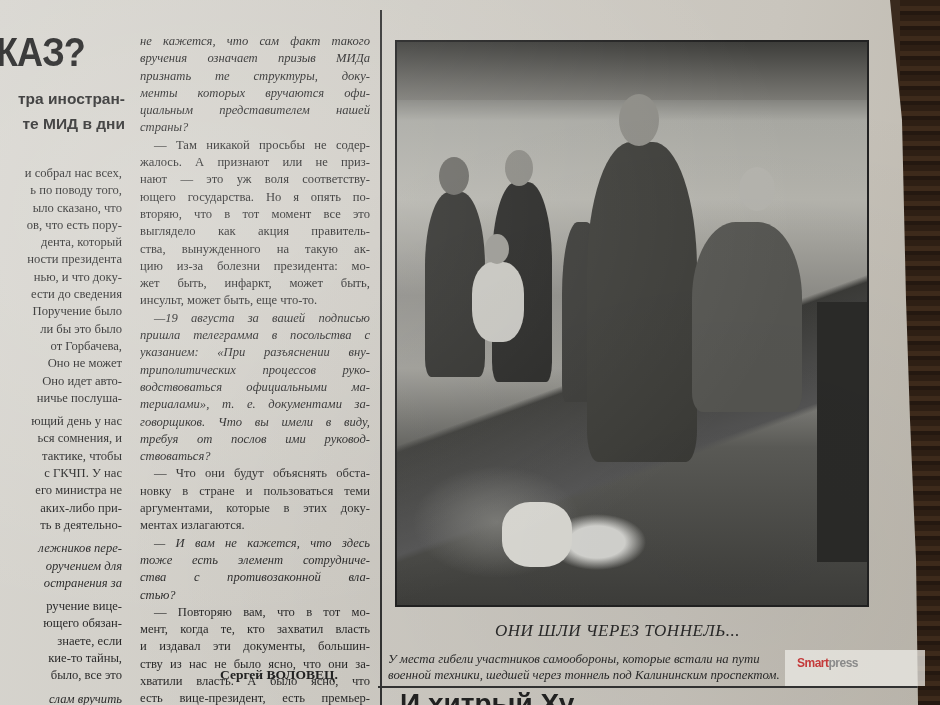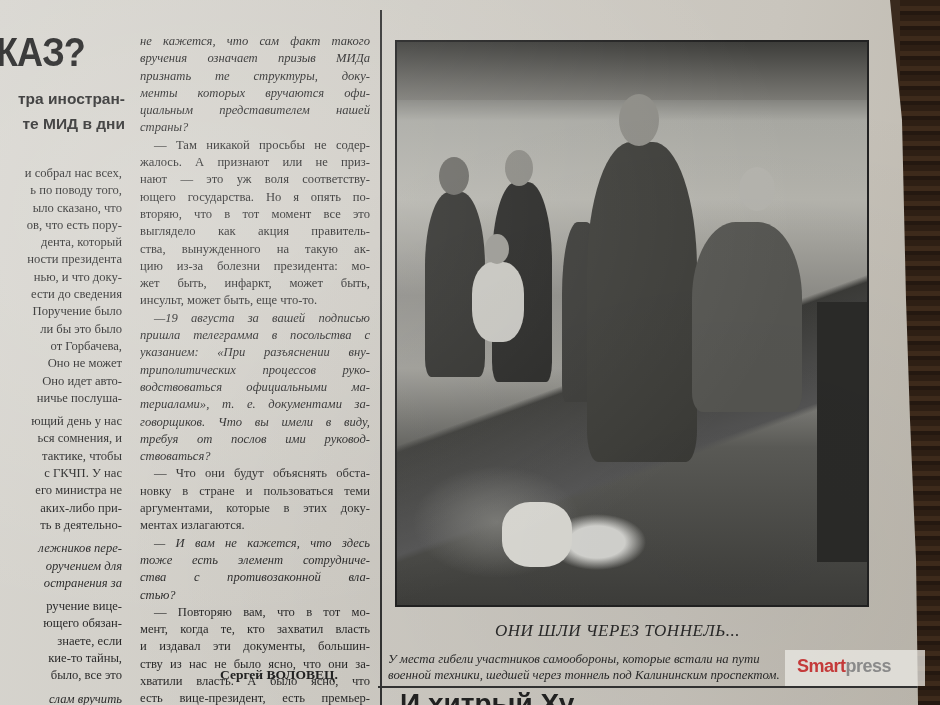--- a/index.html
+++ b/index.html
@@ -32,21 +32,21 @@
       linear-gradient(160deg,transparent 55%,#3b3b38 56%,#555 70%,transparent 71%),
       linear-gradient(180deg,#4a4a46 0,#6d6d69 8%,#a8a8a2 14%,#b5b4ad 28%,#8e8d88 45%,#9c9b95 58%,#5d5d59 72%,#3f3f3c 100%);}
   .photo .fig{position:absolute;background:#2f2f2c;border-radius:40% 40% 10% 10%;}
   .photo .head{position:absolute;background:#6a6964;border-radius:50%;}
   .photo .light{position:absolute;background:#c8c7c1;border-radius:40%;}
   .caption-title{position:absolute;left:495px;top:621px;font-style:italic;font-size:17px;color:#2a2a2a;letter-spacing:.5px;}
   .caption-text{position:absolute;left:388px;top:651px;width:520px;font-style:italic;font-size:12.8px;line-height:16px;color:#2a2a2a;white-space:nowrap;}
   .hrule{position:absolute;left:378px;top:686px;width:540px;height:1.5px;background:#333;}
   .bottom-head{position:absolute;left:400px;top:688px;font-family:"Liberation Sans",sans-serif;font-weight:bold;font-size:28px;color:#222;white-space:nowrap;}
   .watermark{position:absolute;left:785px;top:650px;width:140px;height:36px;background:rgba(235,233,228,.75);}
-  .watermark span{position:absolute;left:12px;top:6px;font-family:"Liberation Sans",sans-serif;font-weight:bold;font-size:18px;letter-spacing:-.5px;}
+  .watermark span{position:absolute;left:12px;top:6px;font-family:"Liberation Sans",sans-serif;font-weight:bold;font-size:12px;letter-spacing:-.5px;}
   .wm-a{color:#c43a3a;}
   .wm-b{color:#8a8a8a;}
 </style>
 </head>
 <body>
 
 <div class="wood"></div>
 
 <div class="paper">
 

